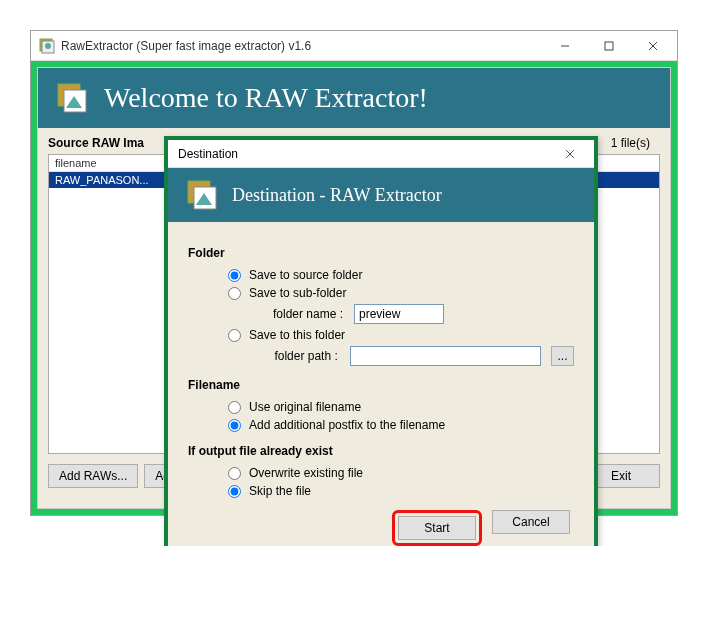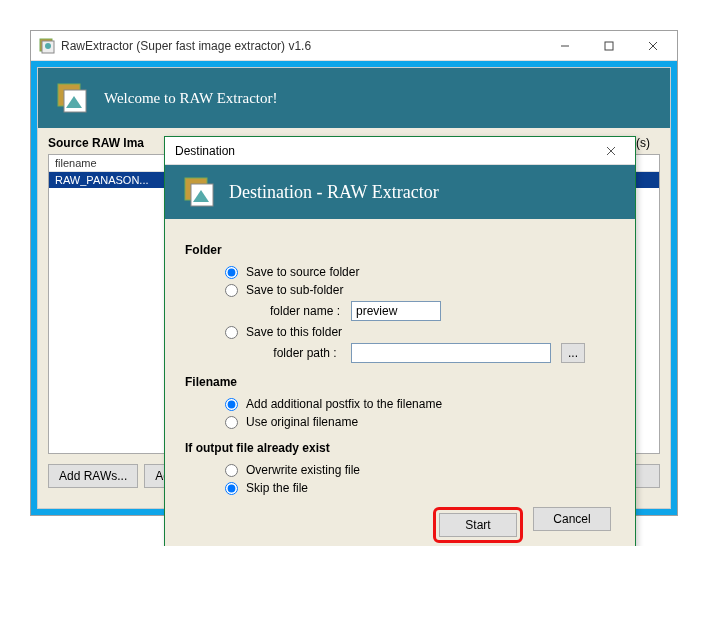--- a/index.html
+++ b/index.html
@@ -7,21 +7,21 @@
     margin: 0;
     padding: 30px;
     background: #fff;
     font-family: "Segoe UI", Tahoma, sans-serif;
     font-size: 12px;
     color: #000;
   }
   .outer {
     width: 648px;
     border: 1px solid #a0a0a0;
-    background: #0ea5e9;
+    background: #22c55e;
     position: relative;
   }
   .titlebar {
     height: 30px;
     background: #fff;
     border-bottom: 1px solid #e0e0e0;
     display: flex;
     align-items: center;
     padding: 0 2px 0 8px;
   }
@@ -50,21 +50,21 @@
     padding-bottom: 10px;
   }
   .banner {
     height: 60px;
     background: #2a7388;
     color: #fff;
     display: flex;
     align-items: center;
     padding: 0 18px;
     font-family: Georgia, serif;
-    font-size: 15px;
+    font-size: 28px;
     gap: 16px;
   }
   .appicon {
     width: 32px; height: 32px;
     display: inline-flex;
   }
   .sectionlabel {
     font-weight: bold;
     padding: 8px 10px 4px 10px;
   }
@@ -105,23 +105,23 @@
     align-items: center;
     justify-content: center;
     cursor: default;
   }
 
   
   .dialog {
     position: absolute;
     left: 133px;
     top: 105px;
-    width: 472px;
+    width: 434px;
     background: #efebde;
-    border: 1px solid #15803d;
+    border: 4px solid #15803d;
     box-shadow: 2px 2px 6px rgba(0,0,0,0.2);
     z-index: 10;
   }
   .dlg-title {
     height: 28px;
     background: #fff;
     border-bottom: 1px solid #ddd;
     display: flex;
     align-items: center;
     padding: 0 4px 0 10px;
@@ -297,26 +297,26 @@
         <span>Save to this folder</span>
       </div>
       <div class="sub-row">
         <label>folder path :</label>
         <input type="text" style="width: 200px;" value="">
         <span class="browse-btn">...</span>
       </div>
 
       <div class="group-label">Filename</div>
       <div class="radio-row">
+        <input type="radio" name="fname" style="">
+        <span>Use original filename</span>
+      </div>
+      <div class="radio-row">
         <input type="radio" name="fname" checked="" style="">
         <span>Add additional postfix to the filename</span>
-      </div>
-      <div class="radio-row">
-        <input type="radio" name="fname" style="">
-        <span>Use original filename</span>
       </div>
 
       <div class="group-label">If output file already exist</div>
       <div class="radio-row">
         <input type="radio" name="exist" style="">
         <span>Overwrite existing file</span>
       </div>
       <div class="radio-row">
         <input type="radio" name="exist" checked="" style="">
         <span>Skip the file</span>

